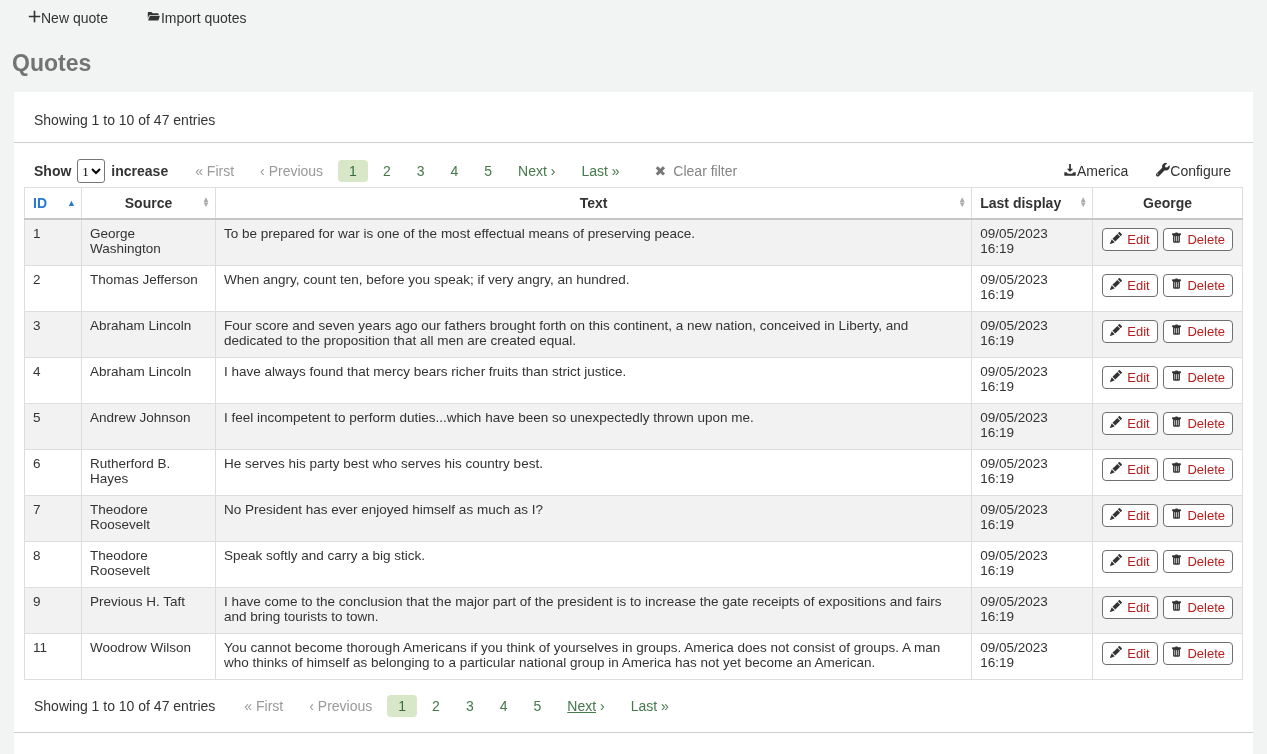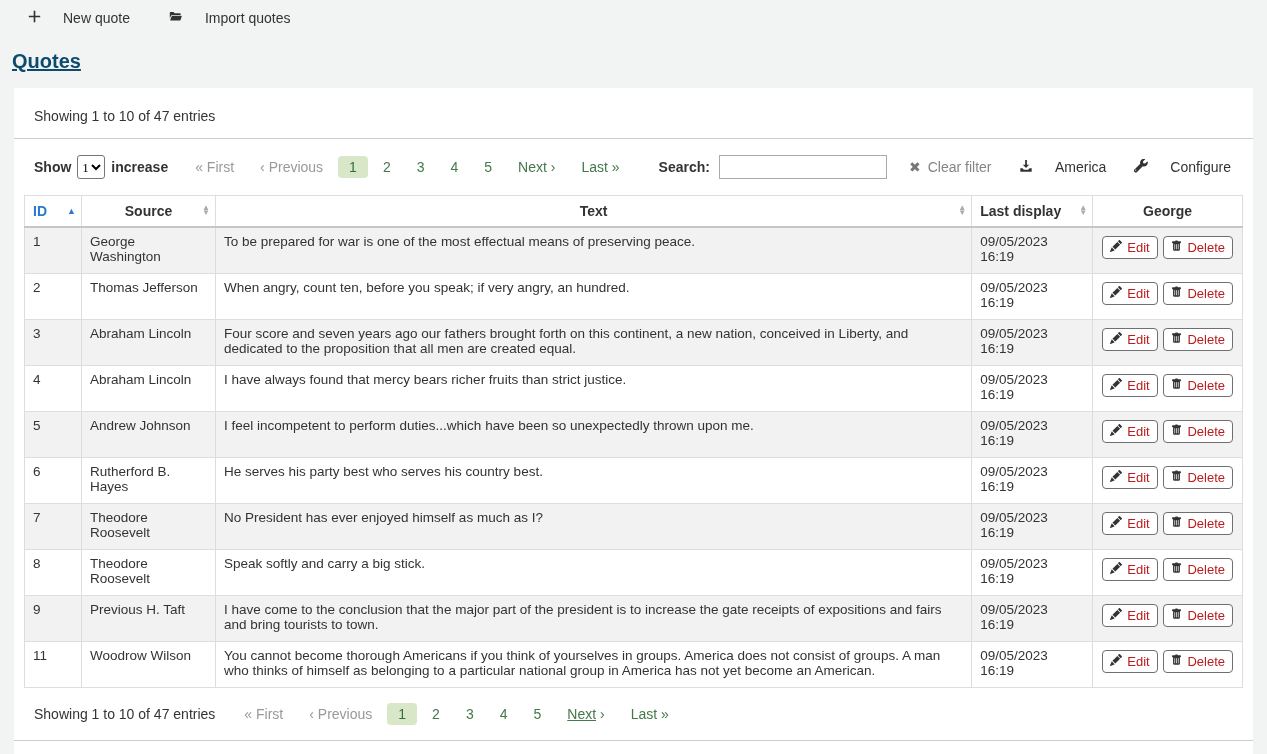--- a/index.html
+++ b/index.html
@@ -5,30 +5,30 @@
   html,body{margin:0;padding:0;}
   body{
     width:1267px;height:754px;overflow:hidden;
     background:#f1f4f2;color:#333;
     font-family:"Liberation Sans","DejaVu Sans",sans-serif;
     font-size:14px;
   }
   a{text-decoration:none;color:inherit;}
   
   .topbar{display:flex;align-items:center;gap:38px;padding:10px 0 8px 28px;}
-  .tool-link{display:inline-flex;align-items:center;gap:22px;color:#333;font-size:14px;cursor:pointer;}
+  .tool-link{display:inline-flex;align-items:center;gap:0;color:#333;font-size:14px;cursor:pointer;}
   .tool-link svg{flex:0 0 auto;}
   
-  h1.page-title{font-size:20px;font-weight:700;color:#0c4a6e;margin:16px 0 15px 12px;text-decoration:underline;}
+  h1.page-title{font-size:23px;font-weight:700;color:#737373;margin:16px 0 15px 12px;}
   
   .panel{margin:0 14px;background:#fff;padding:12px 10px 0;}
   .summary{font-size:14px;color:#333;margin:8px 0 14px 10px;}
   hr.full{border:0;border-top:1px solid #ccc;margin:0 -10px;}
   
-  .controls{display:flex;align-items:center;margin:16px 0 16px 10px;}
+  .controls{display:flex;align-items:center;margin:16px 0 4px 10px;}
   .length-ctl{display:flex;align-items:center;font-weight:700;}
   .length-ctl select{width:28px;height:24px;margin:0 6px;border:1px solid #767676;border-radius:3px;
     font-family:Liberation Serif, serif;font-size:13px;background:#fff;}
   .pagination{display:flex;align-items:center;margin-left:14px;}
   .page-btn{color:#45784b;padding:3px 11px;margin:0 2px;font-size:14px;white-space:nowrap;cursor:pointer;}
   .page-btn.disabled{color:#999;cursor:default;}
   .page-btn.current{background:#d8e7c8;border-radius:4px;color:#376c3e;}
   .page-btn.underline .lbl{text-decoration:underline;}
   .search-ctl{display:flex;align-items:center;margin-left:26px;}
   .search-label{font-weight:700;}
@@ -98,24 +98,20 @@
         <a class="page-btn disabled"><span>«</span> <span class="lbl">First</span></a>
         <a class="page-btn disabled"><span>‹</span> <span class="lbl">Previous</span></a>
         <a class="page-btn current">1</a>
         <a class="page-btn">2</a>
         <a class="page-btn">3</a>
         <a class="page-btn">4</a>
         <a class="page-btn">5</a>
         <a class="page-btn "><span class="lbl">Next</span> <span>›</span></a>
         <a class="page-btn "><span class="lbl">Last</span> <span>»</span></a>
       </nav>
-    <div class="search-ctl">
-      <span class="search-label">Search:</span>
-      <input class="search-input" type="text" value="" style="">
-    </div>
     <a class="clear-filter">
       <span class="clear-x">✖</span>
       <span>Clear filter</span>
     </a>
     <div class="right-tools">
       <a class="tool-link">
         <span><svg width="14" height="14" viewBox="0 0 16 16" fill="#333">
               <path d="M7 1h2v5.5h2.6L8 10.4 4.4 6.5H7z"></path>
               <path d="M1.5 10.5H4l1.6 1.8h4.8l1.6-1.8h2.5v3.6a.6.6 0 0 1-.6.6H2.1a.6.6 0 0 1-.6-.6z"></path>
             </svg></span>

